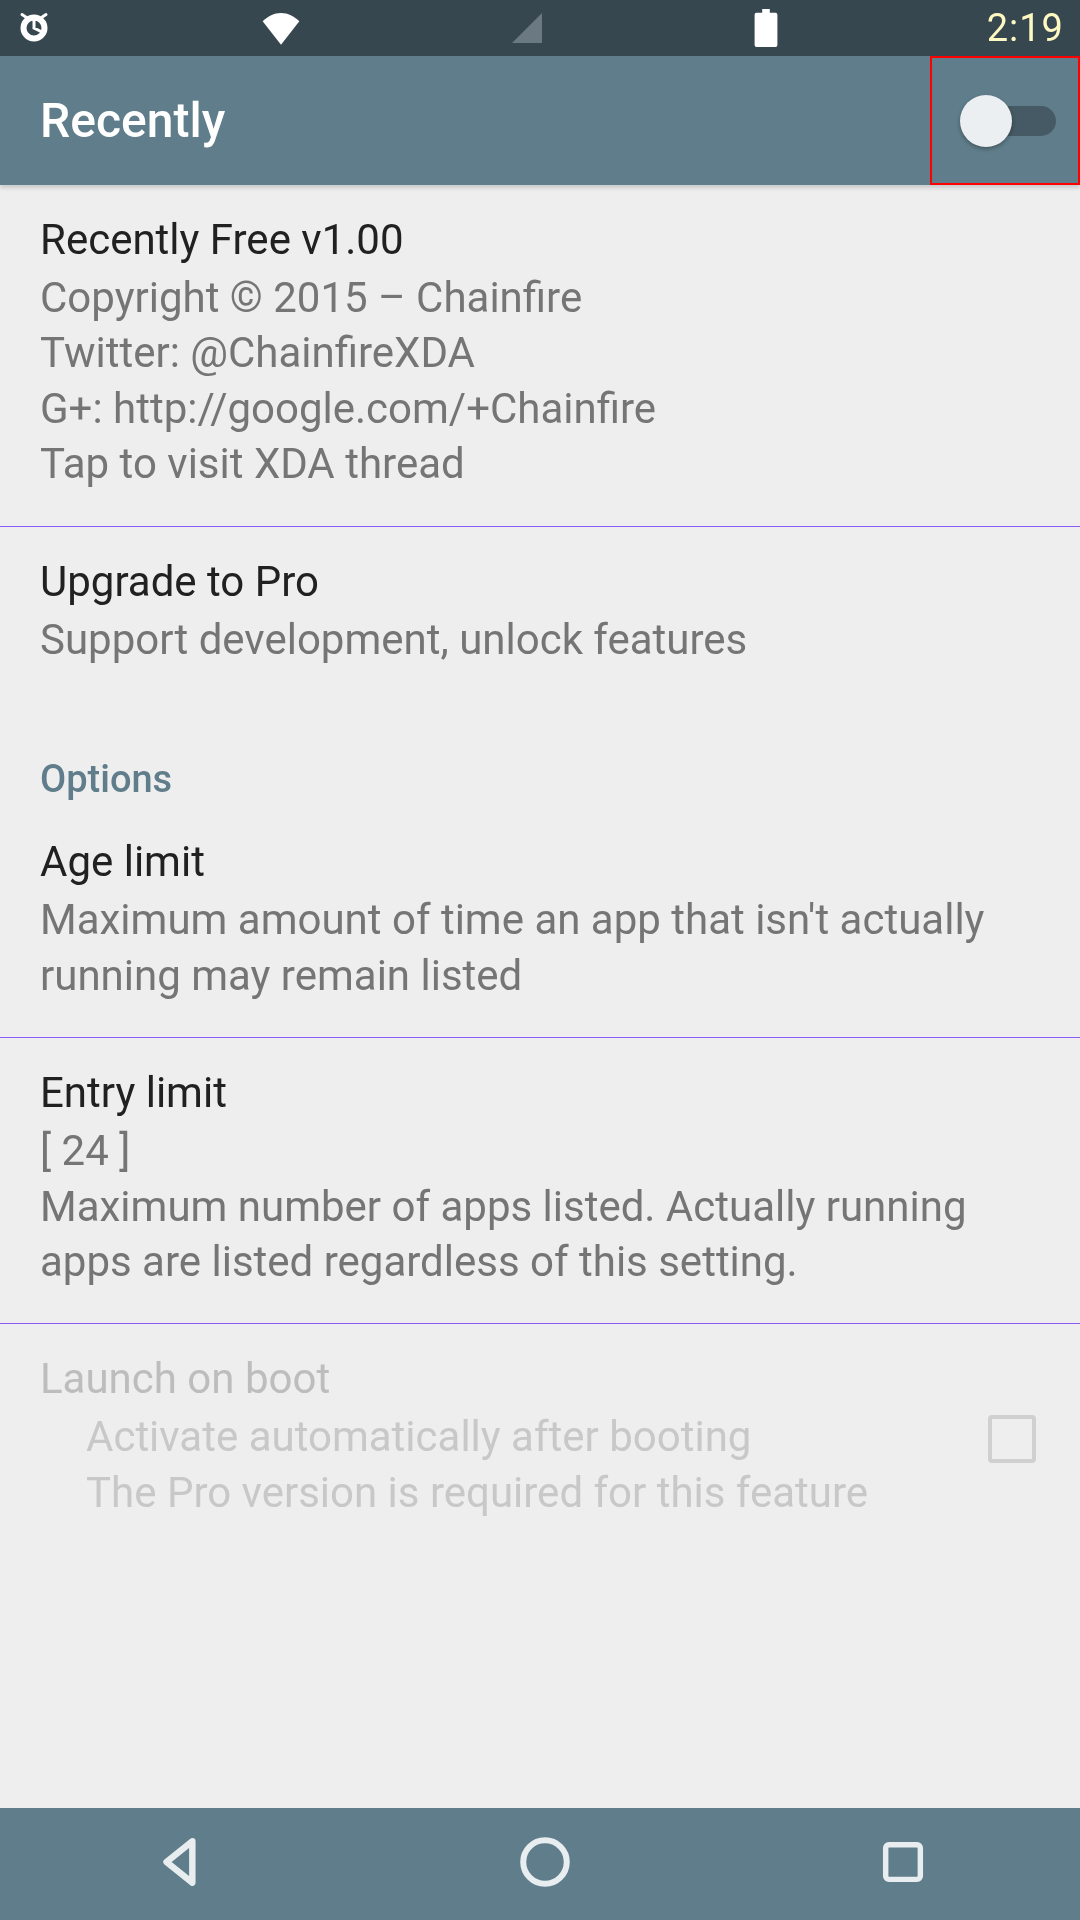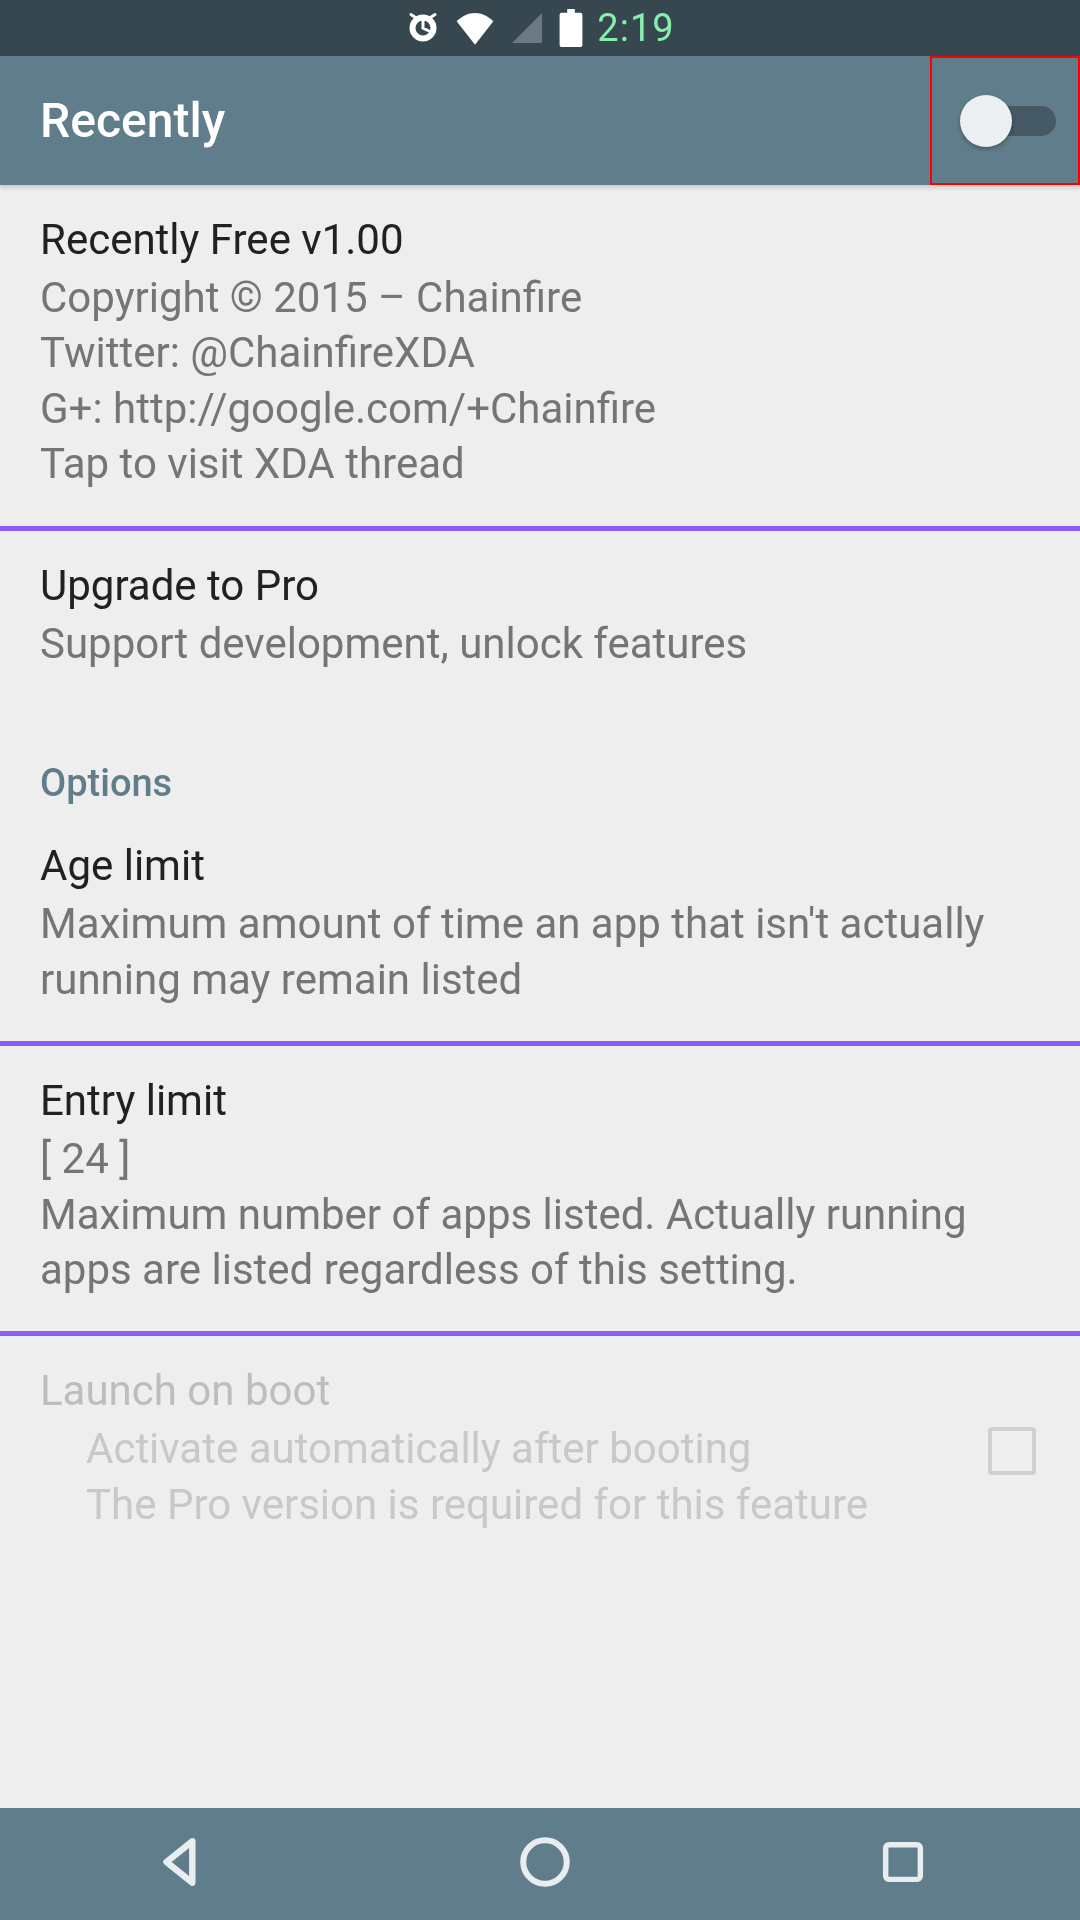--- a/index.html
+++ b/index.html
@@ -3,24 +3,24 @@
 <meta charset="utf-8">
 <style>
   * { margin: 0; padding: 0; box-sizing: border-box; }
   html, body { width: 1080px; height: 1920px; font-family: Roboto, "Helvetica Neue", Arial, sans-serif; background: #eeeeee; overflow: hidden; }
   
   .statusbar {
     height: 56px;
     background: #37474f;
     display: flex;
     align-items: center;
-    justify-content: center;
+    justify-content: space-between;
     padding: 0 16px;
     gap: 14px;
-    color: #86efac;
+    color: #fef9c3;
   }
   .statusbar .time { font-size: 38px; font-weight: 400; letter-spacing: 1px; }
   .statusbar svg { fill: #ffffff; }
   
   .appbar {
     height: 129px;
     background: #607d8b;
     display: flex;
     align-items: center;
     justify-content: space-between;
@@ -65,21 +65,21 @@
     box-shadow: 0 2px 4px rgba(0,0,0,0.3);
   }
   
   .content {
     background: #eeeeee;
     height: 1623px;
     overflow: hidden;
   }
   .item {
     padding: 30px 40px 34px 40px;
-    border-bottom: 5px solid #8b5cf6;
+    border-bottom: 1px solid #8b5cf6;
   }
   .item.noborder { border-bottom: none; }
   .item-title { font-size: 42px; color: #212121; margin-bottom: 6px; }
   .item-sub { font-size: 42px; color: #757575; line-height: 1.32; }
   .item.disabled .item-title { color: #bdbdbd; }
   .item.disabled .item-sub { color: #c8c8c8; margin-left: 46px; }
   
   .section-header {
     padding: 56px 40px 6px 40px;
     color: #607d8b;

